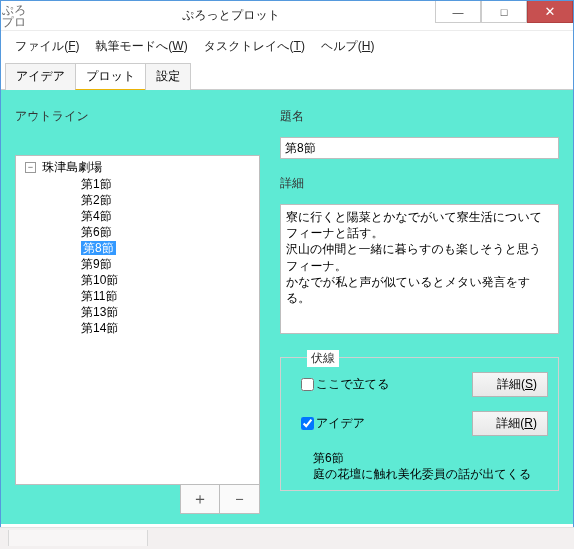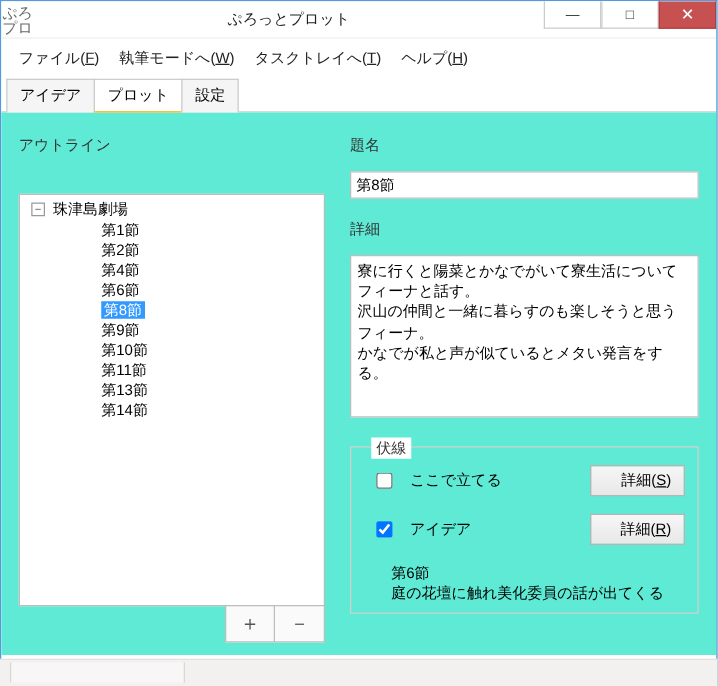--- a/index.html
+++ b/index.html
@@ -26,23 +26,23 @@
 .tree-children { padding-left: 12px; }
 .tree-item { padding-left: 52px; line-height: 16px; }
 .tree-item.selected span { background: #3399ff; color: #fff; padding: 0 2px; }
 .tree-btns { display: flex; justify-content: flex-end; gap: 0; margin-top: -1px; }
 .sq-btn { width: 40px; height: 30px; border: 1px solid #bdbdbd; background: #fafafa; font-size: 16px; color: #555; }
 .sq-btn + .sq-btn { border-left: none; }
 .right { flex: 1; }
 .title-input { width: 100%; border: 1px solid #bdbdbd; padding: 3px 4px; margin-bottom: 16px; background: #fff; font-family: inherit; }
 .detail-text { width: 100%; height: 130px; border: 1px solid #bdbdbd; padding: 4px 5px; resize: none; font-family: inherit; line-height: 1.35; overflow-y: scroll; }
 .groupbox { border: 1px solid #d0d0d0; margin-top: 20px; padding: 14px 10px 8px 10px; position: relative; }
-.groupbox .legend { position: absolute; top: -8px; left: 16px; background: #fff; padding: 0 4px; color: #333; }
+.groupbox .legend { position: absolute; top: -8px; left: 26px; background: #fff; padding: 0 4px; color: #333; }
 .fk-row { display: flex; align-items: center; justify-content: space-between; margin-bottom: 14px; }
-.fk-row label { display: flex; align-items: center; gap: 14px; margin-left: 10px; }
+.fk-row label { display: flex; align-items: center; gap: 2px; margin-left: 10px; }
 .detail-btn { border: 1px solid #b5b5b5; background: linear-gradient(#f6f6f6,#e8e8e8); padding: 3px 10px; min-width: 76px; text-align: right; }
 .fk-note { margin-left: 22px; line-height: 1.35; }
 .statusbar { position: absolute; bottom: 0; left: 0; right: 0; height: 22px; background: #f3f0f0; padding: 2px 8px; border-top: 1px solid #e2e2e2; }
 .status-cell { display: inline-block; width: 140px; height: 16px; border-left: 1px solid #d8d8d8; border-right: 1px solid #d8d8d8; background: #f8f6f6; }
 input[type=checkbox] { width: 13px; height: 13px; }
 </style>
 </head>
 <body>
 
 <div class="titlebar">

